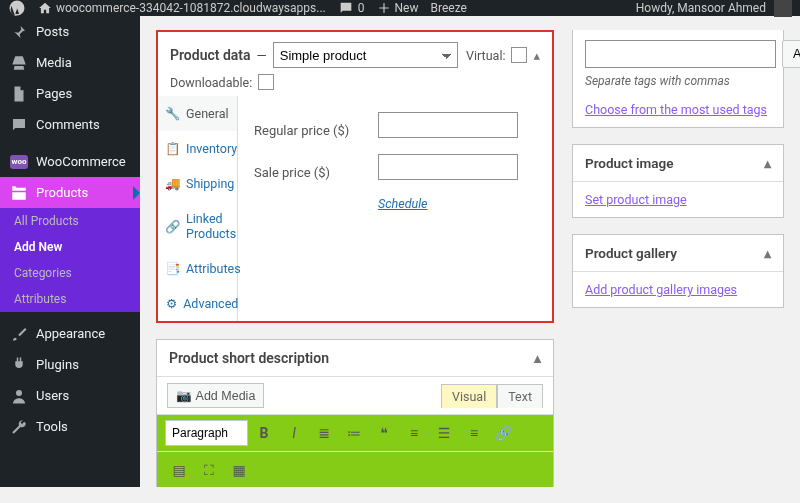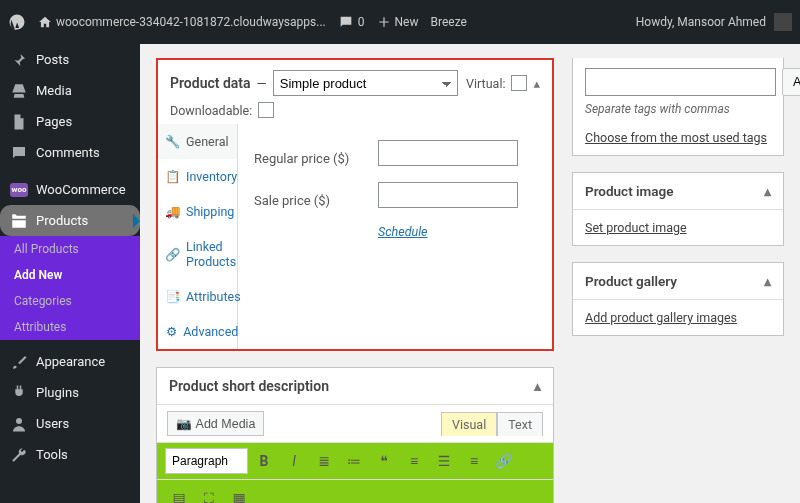--- a/index.html
+++ b/index.html
@@ -1,30 +1,30 @@
 <!DOCTYPE html>
 <html><head>
 <meta charset="utf-8">
 <style>
 * { box-sizing: border-box; margin: 0; padding: 0; }
 body { font-family: -apple-system, BlinkMacSystemFont, "Segoe UI", Roboto, sans-serif; font-size: 13px; color: #444; background: #f1f1f1; width: 800px; height: 503px; overflow: hidden; }
 
-.adminbar { height: 44px; background: #1d2327; color: #ccc; display: flex; align-items: center; font-size: 12px; padding: 0 8px; justify-content: space-between; }
+.adminbar { height: 16px; background: #1d2327; color: #ccc; display: flex; align-items: center; font-size: 12px; padding: 0 8px; justify-content: space-between; }
 .adminbar .left { display: flex; align-items: center; gap: 12px; }
 .adminbar .right { display: flex; align-items: center; gap: 8px; }
 .adminbar a { color: #ccc; text-decoration: none; }
 .adminbar .ab-icon { font-size: 16px; }
 .adminbar .avatar { width: 18px; height: 18px; background: #444; display: inline-block; }
 .adminbar .item { display: flex; align-items: center; gap: 4px; }
 
 .wrap { display: flex; height: 471px; }
 
 .sidebar { width: 140px; background: #1d2327; color: #ccc; font-size: 13px; overflow: hidden; }
 .menu-item { display: flex; align-items: center; gap: 8px; padding: 8px 10px; cursor: pointer; color: #eee; }
-.menu-item.active { background: #737373; color: #fff; position: relative; border-radius: 11px; }
+.menu-item.active { background: #d946ef; color: #fff; position: relative; }
 .menu-item.active::after { content: ""; position: absolute; right: -7px; top: 50%; transform: translateY(-50%); border: 7px solid transparent; border-left-color: #0073aa; }
 .menu-item .ic { width: 18px; height: 14px; display: flex; align-items: center; justify-content: center; fill: #a7aaad; font-size: 16px; }
 .menu-item.active .ic { fill: #fff; }
 .submenu { background: #6d28d9; }
 .submenu .sub { padding: 6px 10px 6px 14px; font-size: 12px; color: #bbb; cursor: pointer; }
 .submenu .sub.active { color: #fff; font-weight: 600; }
 
 .main { flex: 1; padding: 14px 16px 0 16px; overflow: auto; display: flex; gap: 18px; }
 .col-main { flex: 1; }
 .col-side { width: 212px; }
@@ -59,21 +59,21 @@
 .vtab-r { border: 1px solid #c3c4c7; border-bottom: none; padding: 4px 10px; font-size: 12.5px; background: #f6f7f7; cursor: pointer; color: #666; }
 .vtab-r.active { background: #fef9c3; }
 .editor-tb { display: flex; align-items: center; flex-wrap: wrap; gap: 2px; padding: 4px 8px; border-top: 1px solid #ddd; background: #84cc16; }
 .editor-tb select { height: 26px; border: 1px solid #c3c4c7; background: #fff; font-size: 12px; padding: 0 18px 0 6px; appearance: none; }
 .tbbtn { width: 28px; height: 28px; display: flex; align-items: center; justify-content: center; cursor: pointer; color: #555; font-size: 14px; }
 
 .side-panel { background: #fff; border: 1px solid #c3c4c7; margin-bottom: 16px; }
 .side-head { display: flex; align-items: center; padding: 10px 12px; font-weight: 600; font-size: 13.5px; border-bottom: 1px solid #ddd; }
 .side-head .caret { margin-left: auto; color: #777; cursor: pointer; }
 .side-body { padding: 10px 12px; }
-.side-body .link { color: #404040; text-decoration: underline; cursor: pointer; font-size: 12.5px; }
+.side-body .link { color: #8b5cf6; text-decoration: underline; cursor: pointer; font-size: 12.5px; }
 .side-body .hint { color: #666; font-style: italic; font-size: 12px; margin-top: 4px; }
 .taginput { display: flex; gap: 6px; margin-bottom: 6px; }
 .taginput input { flex: 1; height: 28px; border: 1px solid #8c8f94; padding: 0 6px; }
 .taginput button { border: 1px solid #c3c4c7; background: #f6f7f7; padding: 3px 10px; cursor: pointer; font-size: 12.5px; border-radius: 2px; }
 
 svg { display: block; }
 </style>
 </head>
 <body>
 

